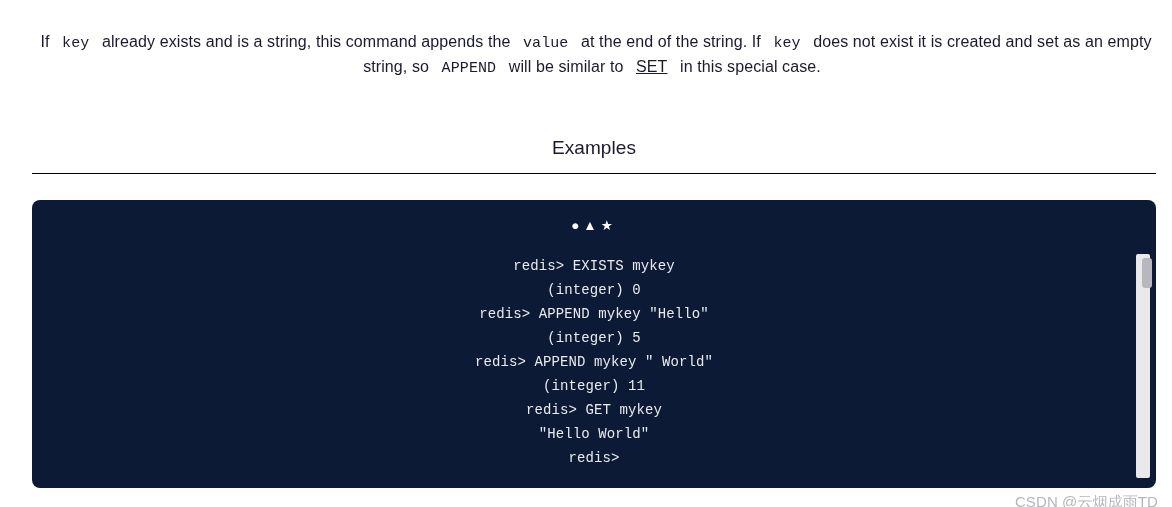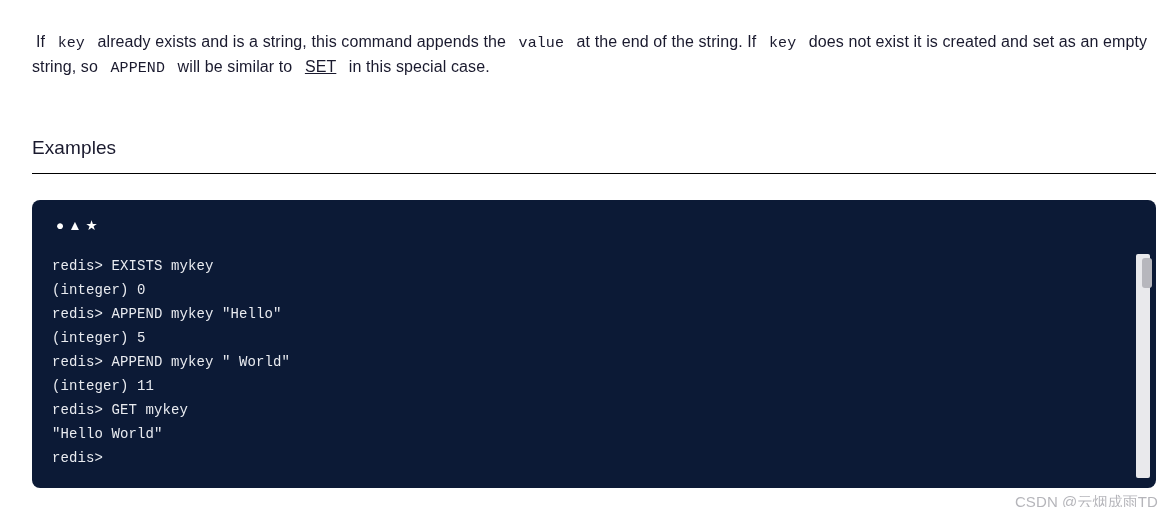--- a/index.html
+++ b/index.html
@@ -1,15 +1,15 @@
 <!DOCTYPE html>
 <html><head>
   <meta charset="utf-8">
   <style>
-    * { box-sizing: border-box; margin: 4px; padding: 0; }
+    * { box-sizing: border-box; margin: 4px; padding: 0; text-align: center; }
     body {
       font-family: -apple-system, BlinkMacSystemFont, "Segoe UI", Helvetica, Arial, sans-serif;
       font-size: 16px;
       color: #1a1a2e;
       background: #ffffff;
       padding: 18px 20px 30px 20px;
       width: 1172px;
       position: relative;
       letter-spacing: 0.1px;
     }

